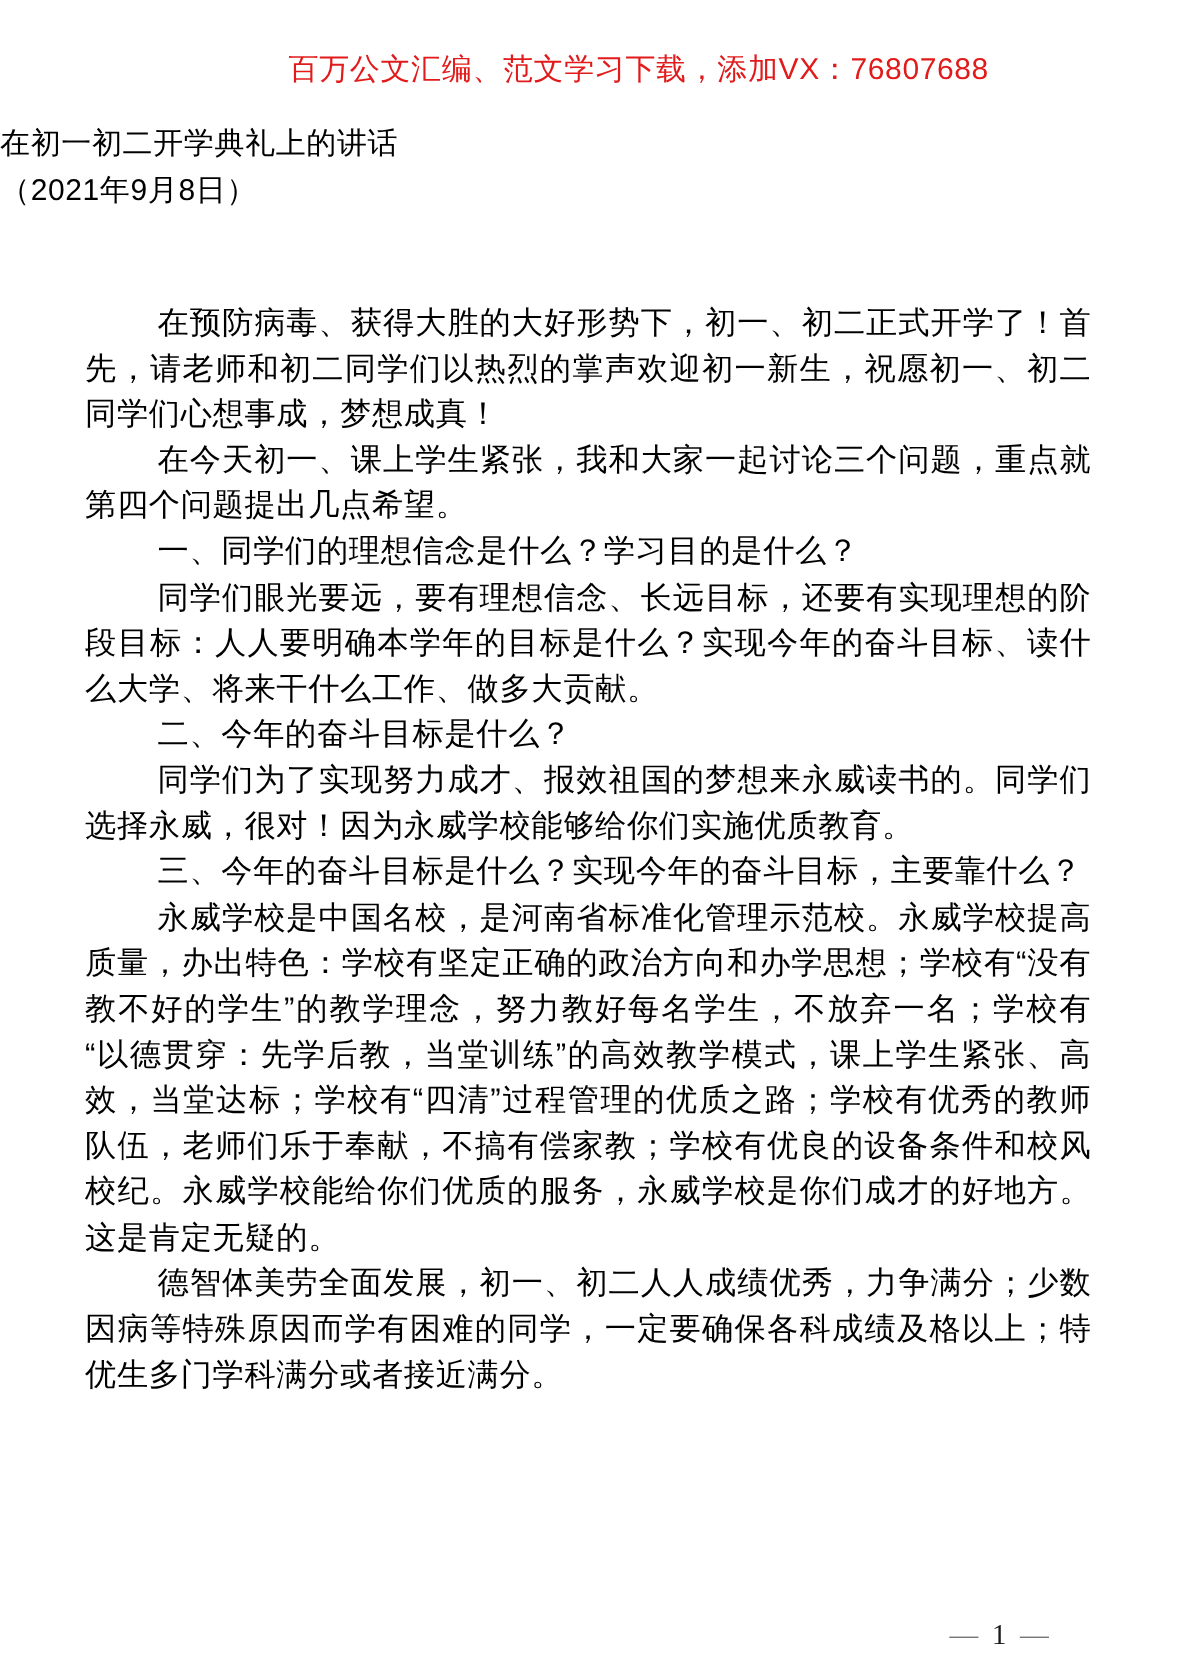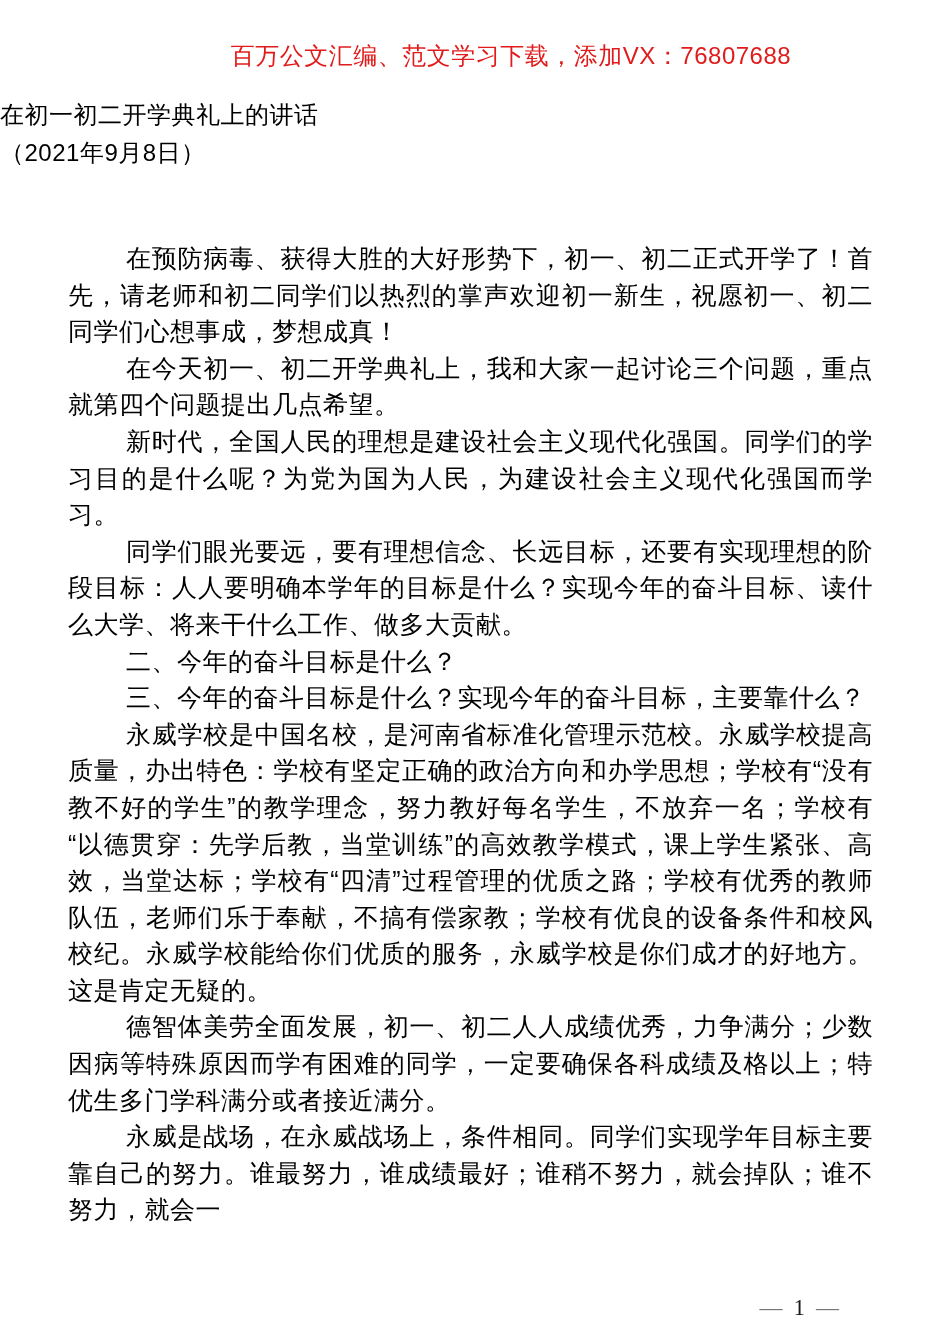--- a/index.html
+++ b/index.html
@@ -76,25 +76,25 @@
 
   <div class="promo">百万公文汇编、范文学习下载，添加VX：76807688</div>
 
   <div class="title-block">
     <div>在初一初二开学典礼上的讲话</div>
     <div>（2021年9月8日）</div>
   </div>
 
   <div class="doc-body">
       <p class="para body">在预防病毒、获得大胜的大好形势下，初一、初二正式开学了！首先，请老师和初二同学们以热烈的掌声欢迎初一新生，祝愿初一、初二同学们心想事成，梦想成真！</p>
-      <p class="para body">在今天初一、初二开学典礼上，我和大家一起讨论三个问题，重点就第四个问题提出几点希望。</p>
-      <p class="para body">新时代，全国人民的理想是建设社会主义现代化强国。同学们的学习目的是什么呢？为党为国为人民，为建设社会主义现代化强国而学习。</p>
+      <p class="para body">在今天初一、课上学生紧张，我和大家一起讨论三个问题，重点就第四个问题提出几点希望。</p>
+      <p class="para heading">一、同学们的理想信念是什么？学习目的是什么？</p>
       <p class="para body">同学们眼光要远，要有理想信念、长远目标，还要有实现理想的阶段目标：人人要明确本学年的目标是什么？实现今年的奋斗目标、读什么大学、将来干什么工作、做多大贡献。</p>
       <p class="para heading">二、今年的奋斗目标是什么？</p>
+      <p class="para body">同学们为了实现努力成才、报效祖国的梦想来永威读书的。同学们选择永威，很对！因为永威学校能够给你们实施优质教育。</p>
       <p class="para heading">三、今年的奋斗目标是什么？实现今年的奋斗目标，主要靠什么？</p>
       <p class="para body">永威学校是中国名校，是河南省标准化管理示范校。永威学校提高质量，办出特色：学校有坚定正确的政治方向和办学思想；学校有“没有教不好的学生”的教学理念，努力教好每名学生，不放弃一名；学校有“以德贯穿：先学后教，当堂训练”的高效教学模式，课上学生紧张、高效，当堂达标；学校有“四清”过程管理的优质之路；学校有优秀的教师队伍，老师们乐于奉献，不搞有偿家教；学校有优良的设备条件和校风校纪。永威学校能给你们优质的服务，永威学校是你们成才的好地方。这是肯定无疑的。</p>
       <p class="para body">德智体美劳全面发展，初一、初二人人成绩优秀，力争满分；少数因病等特殊原因而学有困难的同学，一定要确保各科成绩及格以上；特优生多门学科满分或者接近满分。</p>
-      <p class="para body">永威是战场，在永威战场上，条件相同。同学们实现学年目标主要靠自己的努力。谁最努力，谁成绩最好；谁稍不努力，就会掉队；谁不努力，就会一</p>
     </div>
 
   <div class="footer"><span class="dash">—</span><span>1</span><span class="dash">—</span></div>
 
 </div>
 
 </body></html>

